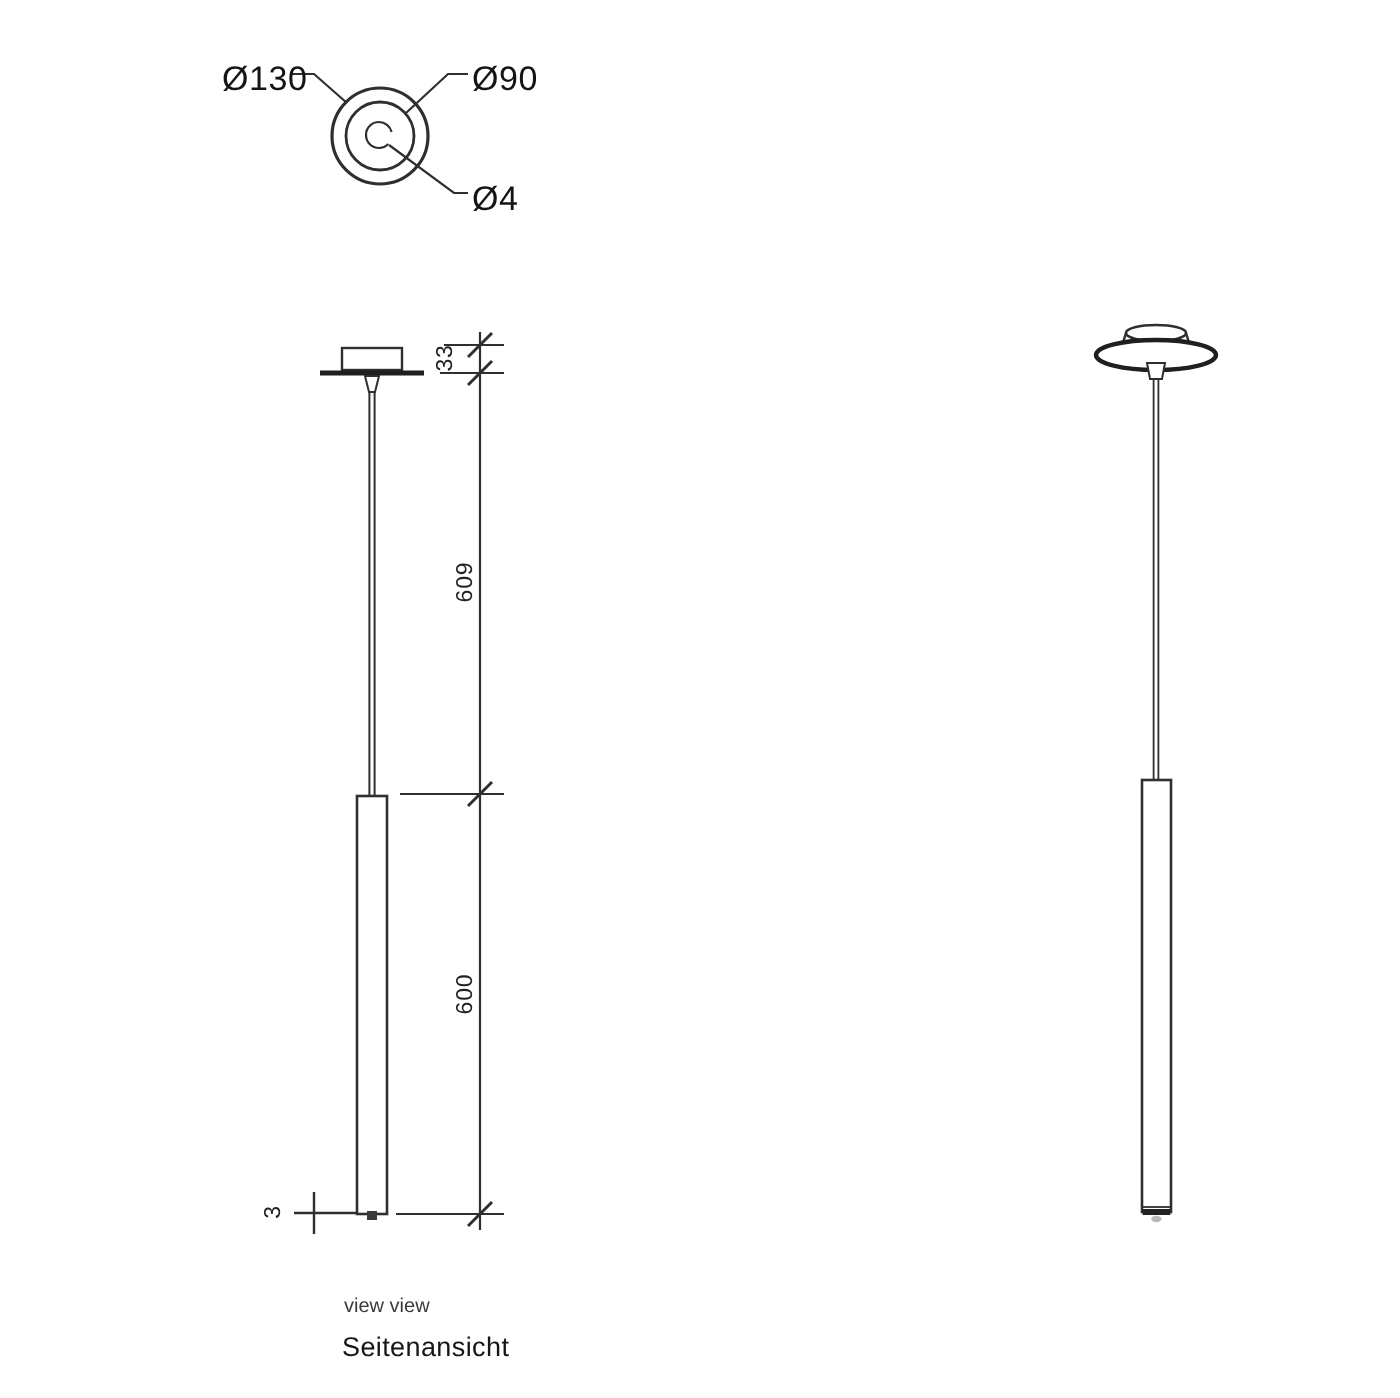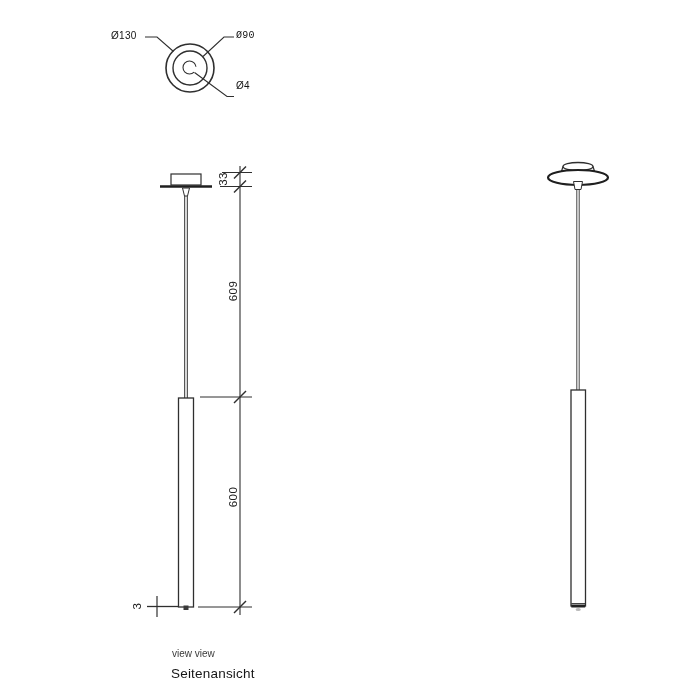--- a/index.html
+++ b/index.html
@@ -2,21 +2,21 @@
 <html><head>
 <meta charset="utf-8">
 <style>
   html,body{margin:0;padding:0;background:#fff;}
   .canvas{
     position:relative;width:700px;height:699px;background:#ffffff;
     font-family:"Liberation Sans", sans-serif;overflow:hidden;
   }
   .canvas svg{position:absolute;left:0;top:0;}
   .hlabel{
-    position:absolute;font-size:10px;color:#141414;white-space:nowrap;
+    position:absolute;font-size:17px;color:#141414;white-space:nowrap;
     letter-spacing:0.3px;
   }
   .vlabel{
     position:absolute;font-size:11.5px;color:#222;white-space:nowrap;
     transform:translate(-50%,-50%) rotate(-90deg);letter-spacing:0.4px;
   }
   .caption-de{
     position:absolute;left:171px;top:634px;font-size:13.5px;color:#161616;
     letter-spacing:0.2px;
     margin-top:32px;
@@ -74,22 +74,22 @@
       <line x1="576.8" y1="189.5" x2="576.8" y2="390" stroke-width="0.9"></line>
       <line x1="579.2" y1="189.5" x2="579.2" y2="390" stroke-width="0.9"></line>
       <rect x="571" y="390" width="14.5" height="216" stroke-width="1.3" fill="#ffffff"></rect>
       <line x1="571.3" y1="603.5" x2="585.2" y2="603.5" stroke-width="0.9"></line>
       <line x1="571.3" y1="606" x2="585.2" y2="606" stroke-width="3" stroke="#222222"></line>
       <ellipse cx="578.2" cy="609.5" rx="2.6" ry="1.6" fill="#b9b9b9" stroke="none"></ellipse>
     </g>
   </svg>
 
   <div class="hlabel" style="left:111px;top:30px;">Ø130</div>
-  <div class="hlabel" style="left:236px;top:30px;font-family:Liberation Mono, monospace;">Ø90</div>
-  <div class="hlabel" style="left:236px;top:80px;">Ø4</div>
+  <div class="hlabel" style="left:236px;top:30px;">Ø90</div>
+  <div class="hlabel" style="left:236px;top:90px;">Ø4</div>
 
   <div class="vlabel" style="left:223px;top:179px;">33</div>
   <div class="vlabel" style="left:233px;top:291px;">609</div>
   <div class="vlabel" style="left:233px;top:497px;">600</div>
   <div class="vlabel" style="left:137px;top:606px;">3</div>
 
   <div class="caption-de">Seitenansicht</div>
   <div class="caption-en">view view</div>
 </div>
 

